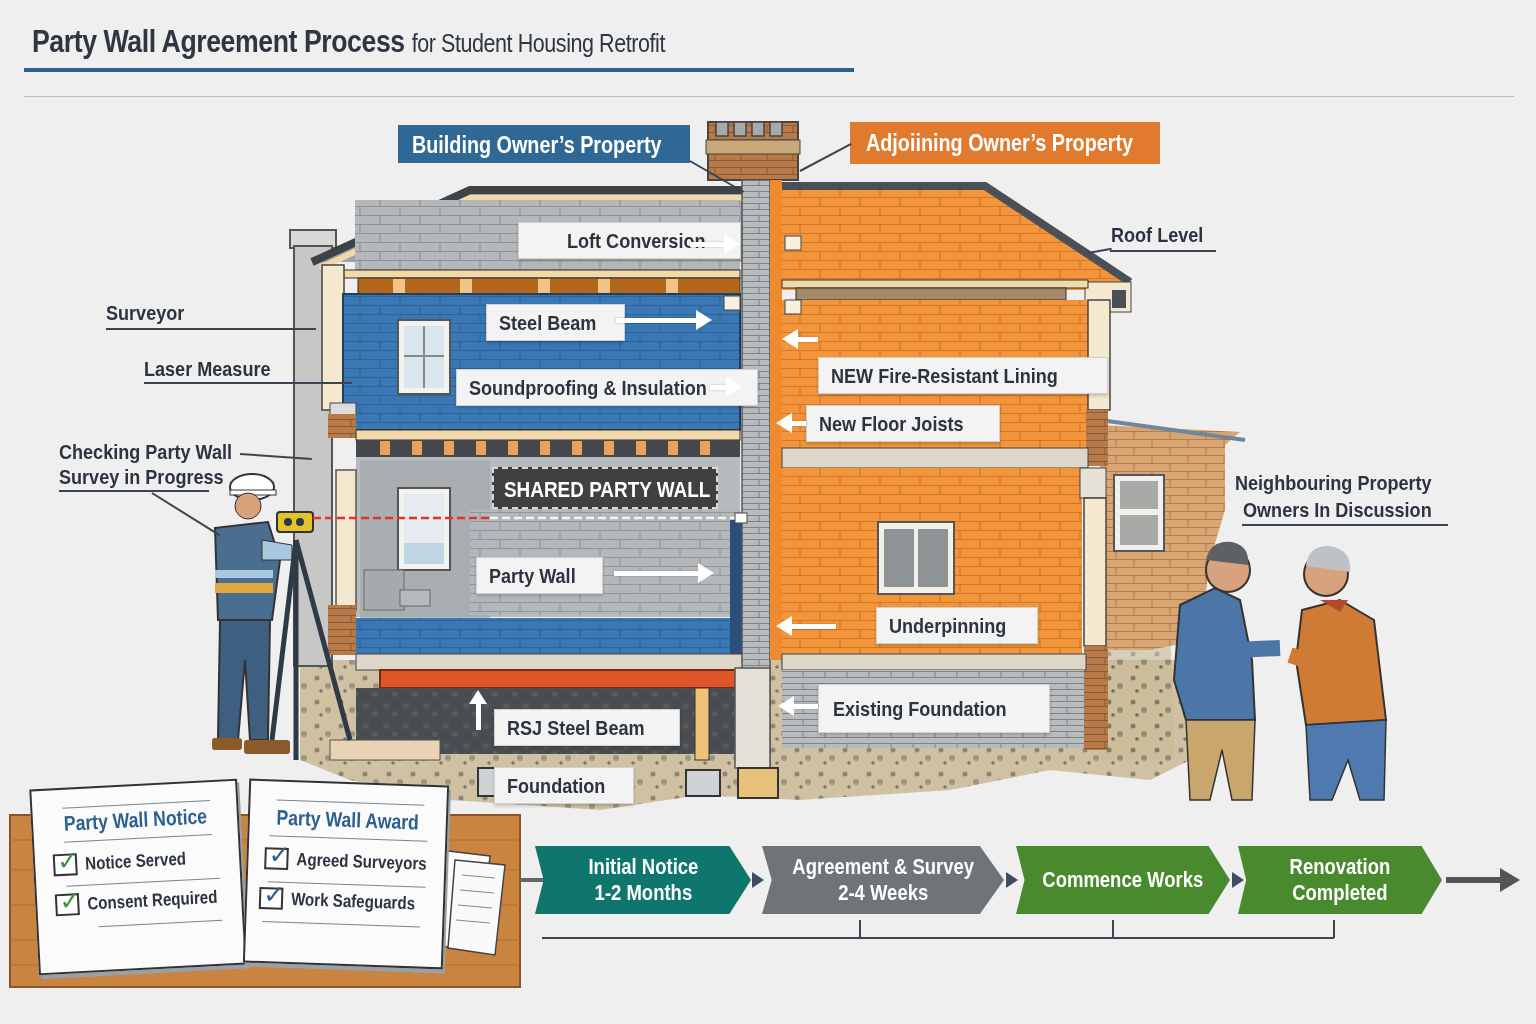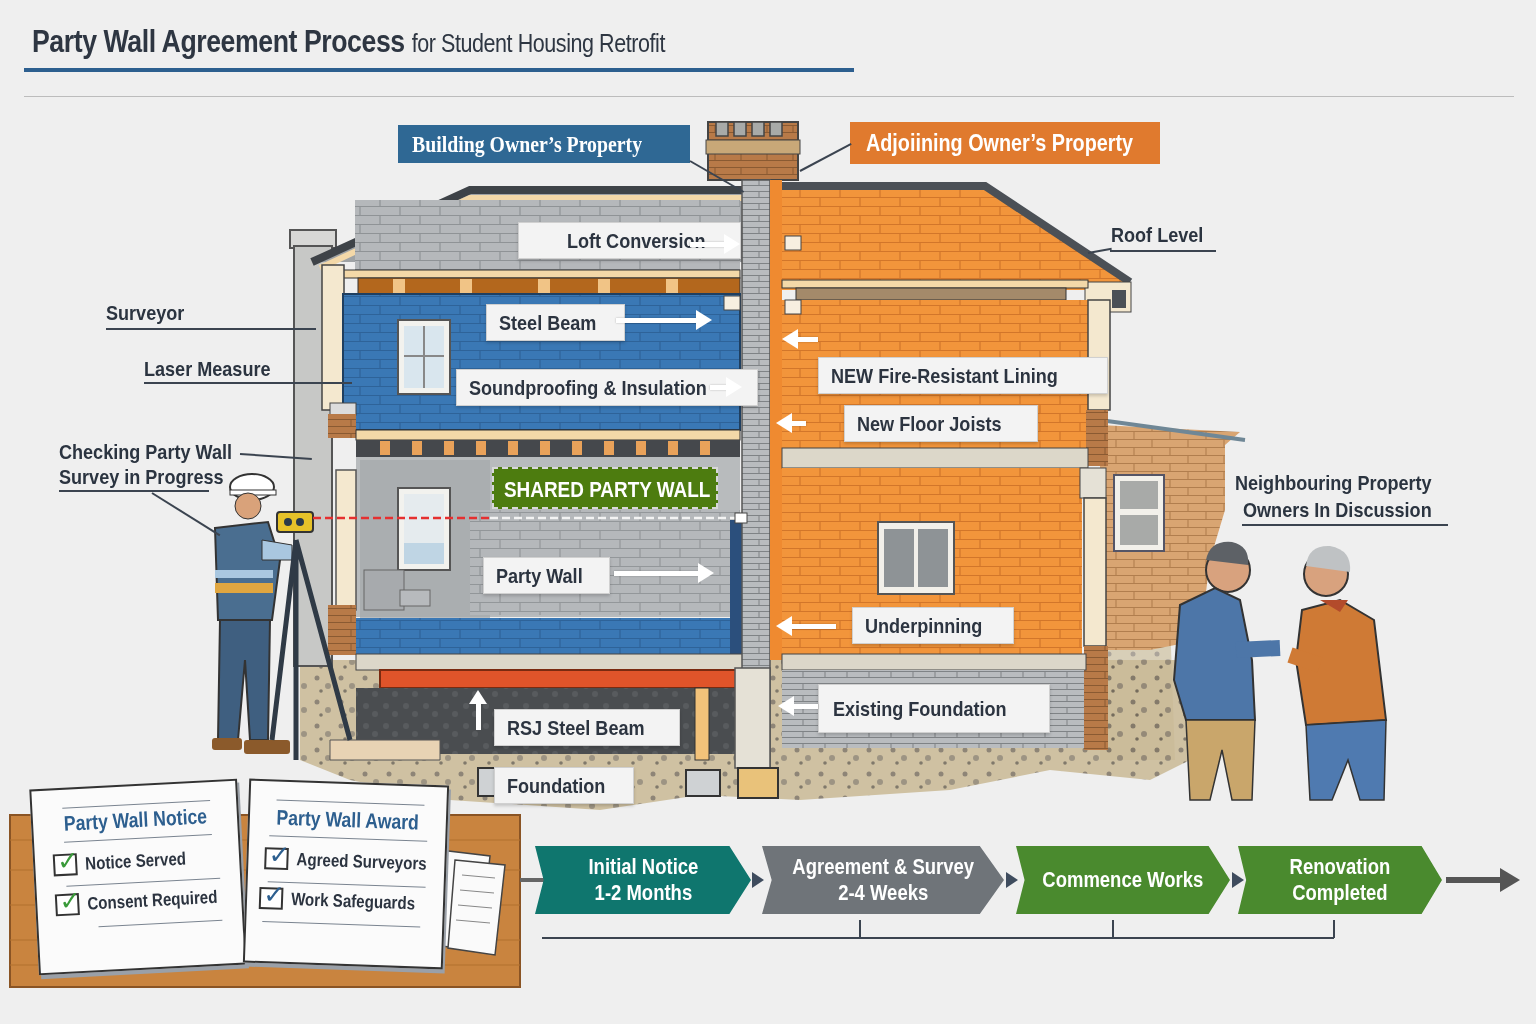--- a/index.html
+++ b/index.html
@@ -8,34 +8,34 @@
 
   .title { position: absolute; left: 32px; top: 24px; font-size: 31px; font-weight: bold; color: #2e3642; letter-spacing: -0.5px; white-space: nowrap; transform: scaleX(0.86); transform-origin: left center; }
   .title .sub { font-size: 25px; font-weight: normal; }
   .title-rule { position: absolute; left: 24px; top: 68px; width: 830px; height: 4px; background: #2d5f8f; }
   .hr { position: absolute; left: 24px; top: 96px; width: 1490px; height: 1px; background: #bcbcbc; }
 
   .label { position: absolute; font-weight: bold; white-space: nowrap; font-size: 21px; line-height: 1; transform: scaleX(0.86); transform-origin: left center; }
   .chip { position: absolute; font-weight: bold; white-space: nowrap; padding: 6px 12px; font-size: 21px; line-height: 1.1; background: #f3f3f3; color: #2c3440; border: 1px solid #d0d0d0; box-shadow: 0 2px 3px rgba(0,0,0,0.18); }
   .chip span { display: inline-block; transform: scaleX(0.86); transform-origin: left center; }
 
-  .owner-blue { position: absolute; left: 398px; top: 125px; width: 292px; height: 38px; background: #2f6894; color: #fff; font-size: 23px; font-weight: bold; padding: 7px 14px; font-family: Liberation Serif, serif; }
+  .owner-blue { position: absolute; left: 398px; top: 125px; width: 292px; height: 38px; background: #2f6894; color: #fff; font-size: 23px; font-weight: bold; padding: 7px 14px; }
   .owner-orange { position: absolute; left: 850px; top: 122px; width: 310px; height: 42px; background: #e07a2e; color: #fff; font-size: 23px; font-weight: bold; padding: 8px 16px; }
   .owner-blue span, .owner-orange span { display: inline-block; transform: scaleX(0.86); transform-origin: left center; white-space: nowrap; }
 
   .underline { position: absolute; height: 2px; background: #3b4450; }
   .line { position: absolute; background: #3b4450; transform-origin: left center; height: 2px; }
 
   svg.scene { position: absolute; left: 0; top: 0; }
 
   .arrow-w { position: absolute; height: 5px; background: #fff; box-shadow: 0 0 2px rgba(0,0,0,0.3); }
   .arrow-w::after { content: ""; position: absolute; right: -14px; top: -8px; border-left: 16px solid #fff; border-top: 10px solid transparent; border-bottom: 10px solid transparent; }
   .arrow-w.left::after { right: auto; left: -14px; border-left: none; border-right: 16px solid #fff; }
 
-  .shared { position: absolute; left: 492px; top: 467px; width: 226px; height: 42px; background: #4d7c0f; border: 2px dashed #d8d8d8; color: #fff; font-weight: bold; font-size: 22px; padding: 8px 10px; }
+  .shared { position: absolute; left: 492px; top: 467px; width: 226px; height: 42px; background: #404040; border: 2px dashed #d8d8d8; color: #fff; font-weight: bold; font-size: 22px; padding: 8px 10px; }
   .shared span { display: inline-block; transform: scaleX(0.86); transform-origin: left center; white-space: nowrap; }
 
   .doc { position: absolute; background: #fbfbfb; border: 2px solid #333; box-shadow: 2px 4px 0 #9aa0a8; }
   .doc .doc-title { position: absolute; left: 0; right: 0; font-weight: bold; color: #2d5f8f; font-size: 21px; text-align: center; }
   .doc .doc-title span { display: inline-block; transform: scaleX(0.84); }
   .doc .row { position: absolute; left: 18px; display: flex; align-items: center; gap: 8px; font-size: 18px; font-weight: bold; color: #2c3440; white-space: nowrap; }
   .doc .row .txt { display: inline-block; transform: scaleX(0.84); transform-origin: left center; }
   .cbox { width: 24px; height: 22px; border: 2px solid #333; position: relative; background: #fff; flex: none; }
   .cbox .tick { position: absolute; left: 2px; top: -8px; font-size: 26px; font-weight: bold; line-height: 1; }
   .doc .rule { position: absolute; height: 1px; background: #7a8490; }
@@ -296,36 +296,36 @@
 <div class="arrow-w" style="left:690px;top:242px;width:36px;"></div>
 
 <div class="chip" style="left:486px;top:304px;"><span>Steel Beam</span></div>
 <div class="arrow-w" style="left:616px;top:318px;width:82px;"></div>
 
 <div class="chip" style="left:456px;top:369px;"><span>Soundproofing &amp; Insulation</span></div>
 <div class="arrow-w" style="left:710px;top:385px;width:18px;"></div>
 
 <div class="shared"><span>SHARED PARTY WALL</span></div>
 
-<div class="chip" style="left:476px;top:557px;margin-left:7px;"><span>Party Wall</span></div>
+<div class="chip" style="left:476px;top:557px;"><span>Party Wall</span></div>
 <div class="arrow-w" style="left:614px;top:571px;width:86px;"></div>
 
 <div class="chip" style="left:494px;top:709px;"><span>RSJ Steel Beam</span></div>
 <div style="position:absolute;left:476px;top:700px;width:5px;height:30px;background:#fff;"></div>
 <div style="position:absolute;left:469px;top:690px;width:0;height:0;border-bottom:14px solid #fff;border-left:9px solid transparent;border-right:9px solid transparent;"></div>
 
 <div class="chip" style="left:494px;top:767px;"><span>Foundation</span></div>
 
 <div class="chip" style="left:818px;top:325px;margin-top:32px;"><span>NEW Fire-Resistant Lining</span></div>
 <div class="arrow-w left" style="left:796px;top:337px;width:22px;"></div>
 
-<div class="chip" style="left:844px;top:405px;"><span>New Floor Joists</span></div>
+<div class="chip" style="left:806px;top:405px;"><span>New Floor Joists</span></div>
 <div class="arrow-w left" style="left:790px;top:421px;width:16px;"></div>
 
-<div class="chip" style="left:852px;top:607px;text-decoration:underline;"><span>Underpinning</span></div>
+<div class="chip" style="left:876px;top:607px;text-decoration:underline;"><span>Underpinning</span></div>
 <div class="arrow-w left" style="left:790px;top:624px;width:46px;"></div>
 
 <div class="chip" style="left:818px;top:684px;padding:12px 14px;"><span>Existing Foundation</span></div>
 <div class="arrow-w left" style="left:792px;top:704px;width:26px;"></div>
 
 <div class="doc" style="left:34px;top:784px;width:208px;height:186px;transform:rotate(-3deg);">
   <div class="rule" style="left:30px;right:26px;top:18px;"></div>
   <div class="doc-title" style="top:22px;"><span>Party Wall Notice</span></div>
   <div class="rule" style="left:30px;right:26px;top:52px;"></div>
   <div class="row" style="top:64px;">

